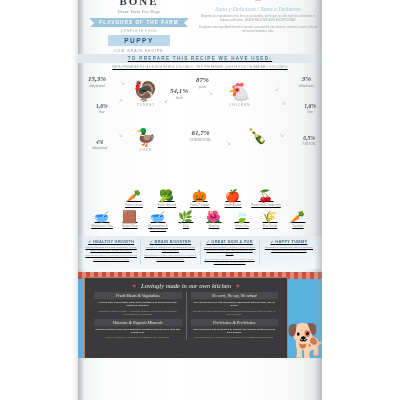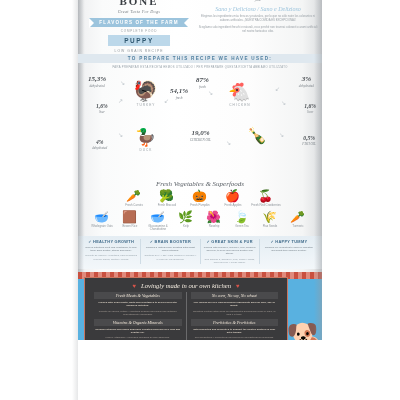--- a/index.html
+++ b/index.html
@@ -1,24 +1,25 @@
 <!DOCTYPE html>
 <html><head>
 <meta charset="utf-8">
 <style>
   html,body{margin:0;padding:0;background:#ffffff;}
   body{width:400px;height:400px;overflow:hidden;font-family:"Liberation Sans",sans-serif;}
   .stage{position:relative;width:400px;height:400px;background:#ffffff;}
 
   
   .bag{
-    position:absolute;left:78px;top:0;width:244px;height:340px;
+    position:absolute;left:78px;top:0;width:244px;height:400px;
     background:
       linear-gradient(90deg,#d8dadc 0%,#f2f3f4 3%,#fafbfb 10%,#ffffff 40%,#fdfdfd 70%,#f4f5f5 92%,#dcdee0 100%);
     overflow:hidden;
+    text-decoration:underline;
   }
   .bag:before{content:"";position:absolute;left:0;top:0;width:6px;height:100%;
     background:linear-gradient(90deg,rgba(150,155,160,.55),rgba(255,255,255,0));pointer-events:none;}
   .bag:after{content:"";position:absolute;right:0;top:0;width:8px;height:100%;
     background:linear-gradient(270deg,rgba(150,155,160,.5),rgba(255,255,255,0));pointer-events:none;}
 
   
   .top{position:relative;height:52px;}
   .brand-col{position:absolute;left:6px;top:-4px;width:110px;text-align:center;}
   .brand-word{font-family:"Liberation Serif",serif;font-weight:bold;font-size:11px;letter-spacing:2px;color:#3b3f44;line-height:10px;}
@@ -177,36 +178,35 @@
         <div class="l">dehydrated</div>
       </div>
       <div class="arrow" style="left:40px;top:58px;">↘</div>
 
       <div class="animal" style="left:48px;top:56px;width:40px;">
         <div style="font-size:17px;line-height:18px;color:#d8cf9a;">🦆</div>
         <div class="cap">DUCK</div>
       </div>
 
       <div class="pct" style="left:112px;top:56px;">
-        <div class="n">19,0%</div>
+        <div class="n">61,7%</div>
         <div class="l">CHICKEN OIL</div>
       </div>
       <div class="arrow" style="left:148px;top:66px;">↘</div>
 
       <div class="animal" style="left:158px;top:54px;width:40px;">
         <div style="font-size:16px;line-height:18px;letter-spacing:-2px;color:#c9a85c;">🍾</div>
       </div>
 
       <div class="pct sm" style="right:6px;top:62px;">
         <div class="n">0,5%</div>
         <div class="l">FISH OIL</div>
       </div>
       <div class="arrow" style="right:38px;top:58px;">↘</div>
 
-      <div class="fvs">Fresh Vegetables &amp; Superfoods</div>
     </div>
 
     <div class="grid">
       <div class="cell">
         <div class="gl">🥕</div>
         <div class="cl">Fresh Carrots</div>
       </div>
       <div class="cell">
         <div class="gl">🥦</div>
         <div class="cl">Fresh Broccoli</div>

